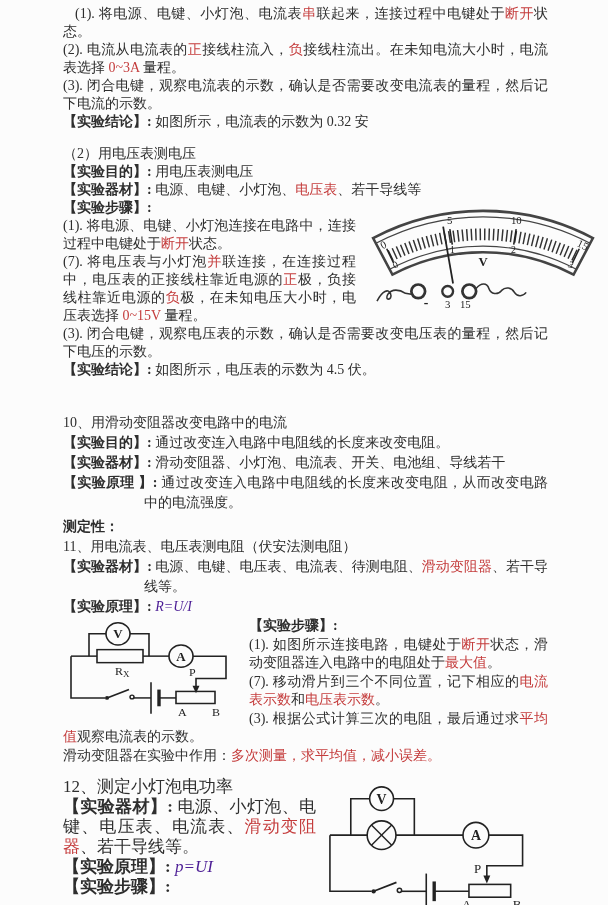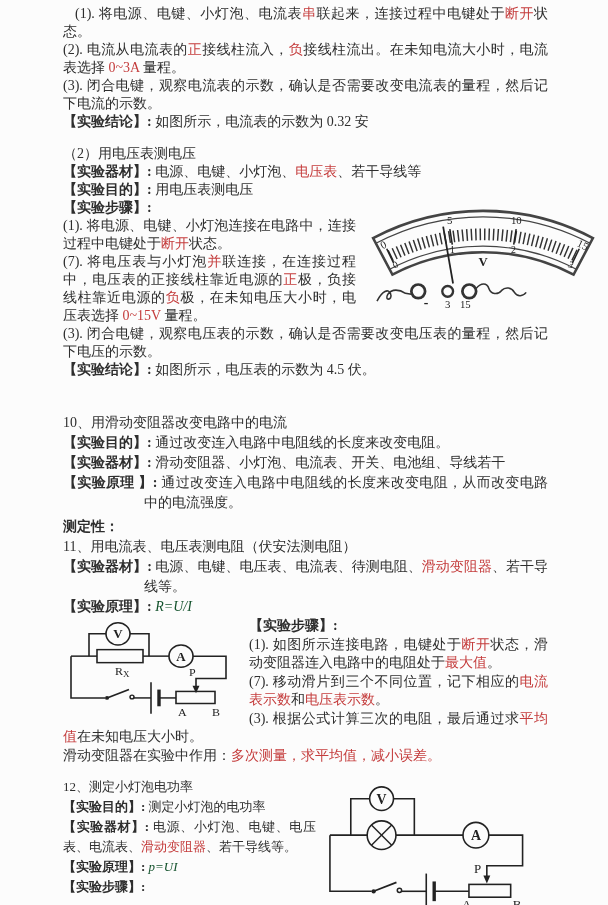--- a/index.html
+++ b/index.html
@@ -6,31 +6,31 @@
   body{
     width:608px;height:905px;overflow:hidden;
     background:#fcfcfc;color:#2e2e2e;
     font-family:"Liberation Serif","DejaVu Serif",serif;
   }
   .page{padding:5px 60px 0 63px;}
   p{margin:0;line-height:18px;font-size:14px;text-align:justify;}
   section{clear:both;}
   span.r{color:#c43c3c;}
   span.b{font-weight:bold;}
-  span.ri{color:#14532d;font-style:italic;}
+  span.ri{color:#4c1d95;font-style:italic;}
   .indent1{text-indent:12px;}
   .hang{padding-left:81px;text-indent:-81px;}
   #secB{margin-top:14px;}
   #sec10{margin-top:34px;}
   #sec10 p{line-height:20px;}
   #secD{margin-top:4px;}
   #secD > p{line-height:20px;font-family:Liberation Serif, serif;}
   #steps11 p{line-height:18.5px;}
   #sec12{margin-top:12px;}
-  #sec12 p{line-height:20px;font-size:13px;}
+  #sec12 p{line-height:20px;font-size:17px;}
   .bold-head{font-weight:bold;}
   
   .meter-float{float:right;width:230px;margin:6px -50px 0 12px;padding-bottom:12px;}
   .c1-float{float:left;width:176px;margin:2px 10px 0 0;}
   .c2-float{float:right;width:286px;margin:2px -58px 0 4px;}
   svg{display:block;}
   svg text{font-family:"Liberation Serif","DejaVu Serif",serif;fill:#222;}
   .wire{stroke:#222;stroke-width:1.6;fill:none;}
   .wire2{stroke:#222;stroke-width:1.5;fill:none;}
   .thick{stroke:#222;stroke-width:3.4;fill:none;}
@@ -43,22 +43,22 @@
 
   <section id="sec9">
     <p class="indent1"><span>(1). 将电源、电键、小灯泡、电流表</span><span class="r">串</span><span>联起来，连接过程中电键处于</span><span class="r">断开</span><span>状态。</span></p>
     <p><span>(2). 电流从电流表的</span><span class="r">正</span><span>接线柱流入，</span><span class="r">负</span><span>接线柱流出。在未知电流大小时，电流表选择 </span><span class="r">0~3A</span><span> 量程。</span></p>
     <p><span>(3). 闭合电键，观察电流表的示数，确认是否需要改变电流表的量程，然后记下电流的示数。</span></p>
     <p><span class="b">【实验结论】: </span><span>如图所示，电流表的示数为 0.32 安</span></p>
   </section>
 
   <section id="secB">
     <p><span>（2）用电压表测电压</span></p>
+    <p><span class="b">【实验目的】: </span><span>用电压表测电压</span></p>
     <p><span class="b">【实验器材】: </span><span>电源、电键、小灯泡、</span><span class="r">电压表</span><span>、若干导线等</span></p>
-    <p><span class="b">【实验目的】: </span><span>用电压表测电压</span></p>
 
     <div class="meter-float">
       <svg width="230" height="106" viewBox="0 0 232 108">
 
         <path class="meterline" d="M4,33.7 A240,240 0 0 1 228,33.7 L208.3,70.9 A198,198 0 0 0 23.7,70.9 Z" stroke-width="2.6"></path>
         <path class="meterline" d="M6.9,39 A234,234 0 0 1 225.1,39 L211.1,65.5 A204,204 0 0 0 20.9,65.5 Z" stroke-width="1.2"></path>
 
         <path d="M21.3,51.8 A216,216 0 0 1 210.7,51.8" stroke="#333" stroke-width="12" stroke-dasharray="1.5,3" fill="none"></path>
 
         <line x1="24.9" y1="59" x2="17.9" y2="44.6" stroke="#222" stroke-width="1.6"></line>
@@ -138,21 +138,21 @@
           <circle cx="69" cy="84" r="2" class="wire2" fill="#fcfcfc"></circle>
           <polyline class="wire" points="71,85 88,85"></polyline>
           <line x1="88" y1="68" x2="88" y2="102" class="wire"></line>
           <line x1="96" y1="76" x2="96" y2="94" class="thick"></line>
           <polyline class="wire" points="96,85 113,85"></polyline>
         </svg>
       </div>
       <p><span class="b">【实验步骤】: </span></p>
       <p><span>(1). 如图所示连接电路，电键处于</span><span class="r">断开</span><span>状态，滑动变阻器连入电路中的电阻处于</span><span class="r">最大值</span><span>。</span></p>
       <p><span>(7). 移动滑片到三个不同位置，记下相应的</span><span class="r">电流表示数</span><span>和</span><span class="r">电压表示数</span><span>。</span></p>
-      <p><span>(3). 根据公式计算三次的电阻，最后通过求</span><span class="r">平均值</span><span>在未知电压大小时。</span></p>
+      <p><span>(3). 根据公式计算三次的电阻，最后通过求</span><span class="r">平均值</span><span>观察电流表的示数。</span></p>
       <p><span>滑动变阻器在实验中作用：</span><span class="r">多次测量，求平均值，减小误差。</span></p>
     </div>
   </section>
 
   <section id="sec12">
     <div class="c2-float">
       <svg width="286" height="132" viewBox="0 0 288 134" preserveAspectRatio="none">
 
         <polyline class="wire" points="31,57 31,20 50,20"></polyline>
         <polyline class="wire" points="74,20 95,20 95,57"></polyline>
@@ -179,20 +179,19 @@
         <circle cx="54" cy="114" r="2.2" fill="#222"></circle>
         <line x1="54" y1="114" x2="77" y2="105" stroke="#222" stroke-width="1.8"></line>
         <circle cx="80" cy="113" r="2.2" class="wire2" fill="#fcfcfc"></circle>
         <polyline class="wire" points="82,114 107,114"></polyline>
         <line x1="107" y1="96" x2="107" y2="132" class="wire"></line>
         <line x1="115" y1="104" x2="115" y2="124" class="thick"></line>
         <polyline class="wire" points="115,114 150,114"></polyline>
       </svg>
     </div>
     <p><span>12、测定小灯泡电功率</span></p>
-    <p><span class="b">【实验目的】: </span><span>测定小灯泡的电功率</span></p>
     <p><span class="b">【实验器材】: </span><span>电源、小灯泡、电键、电压表、电流表、</span><span class="r">滑动变阻器</span><span>、若干导线等。</span></p>
     <p><span class="b">【实验原理】: </span><span class="ri">p=UI</span></p>
     <p><span class="b">【实验步骤】: </span></p>
     <p></p>
   </section>
 
 </div>
 
 </body></html>

